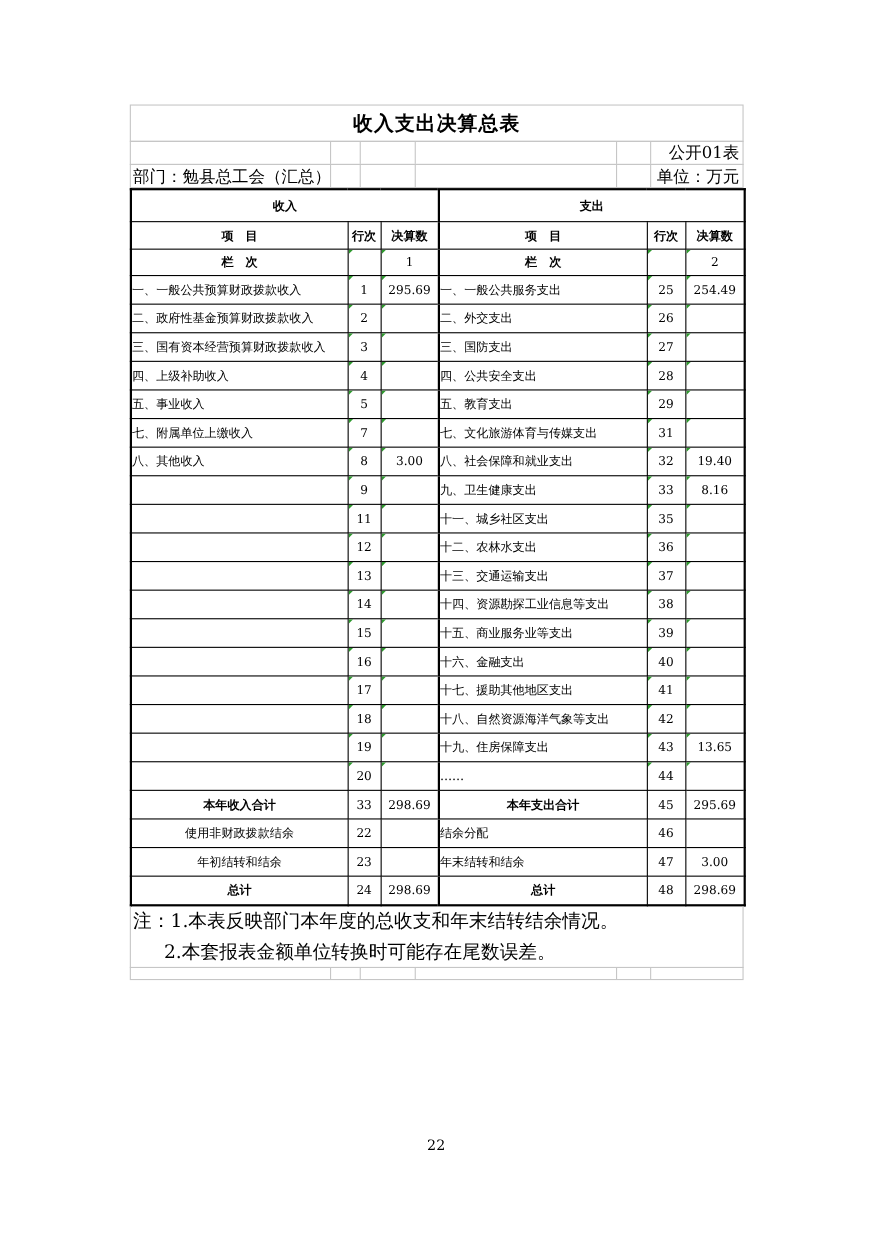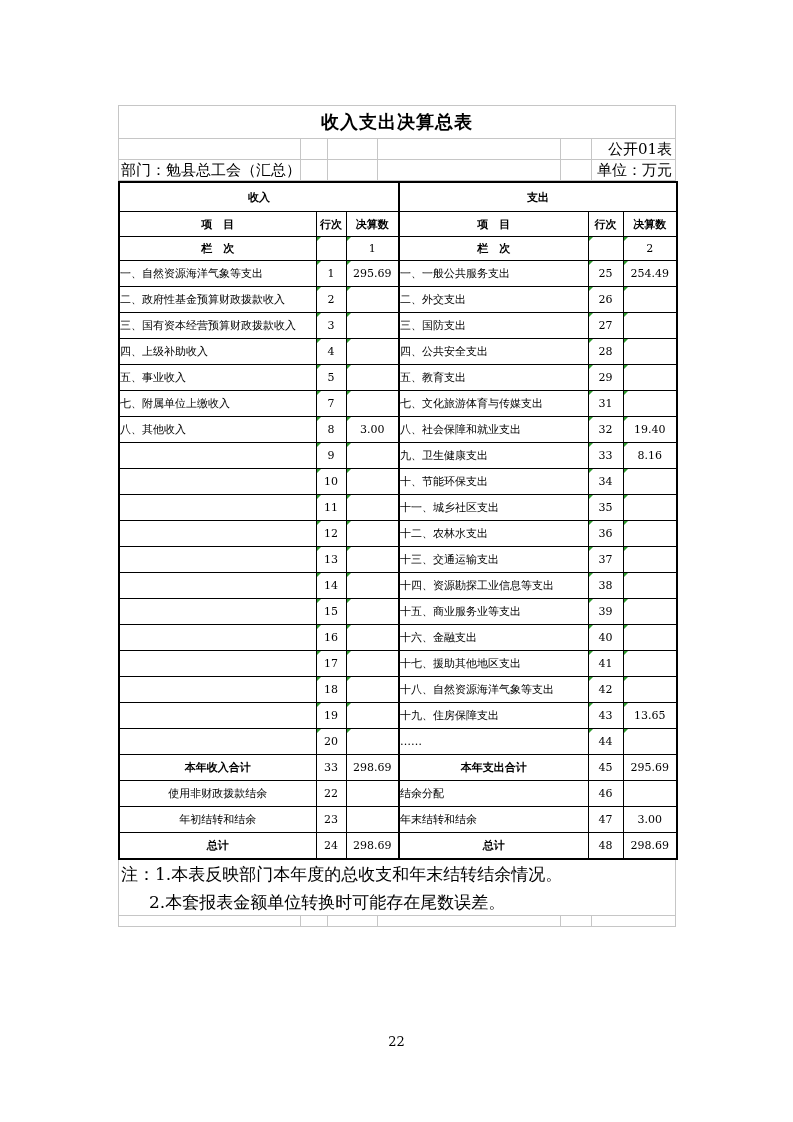--- a/index.html
+++ b/index.html
@@ -1,20 +1,20 @@
 <!DOCTYPE html>
 <html><head>
 <meta charset="utf-8">
 <style>
   html,body{margin:0;padding:0;}
   body{
     width:793px;height:1122px;position:relative;background:#ffffff;
     font-family:"DejaVu Serif","Liberation Serif",serif;color:#000;
   }
-  .sheet{position:absolute;left:118px;top:105px;width:558px;}
+  .sheet{position:absolute;left:118px;top:95px;width:558px;}
 
   
   .title-row{
     box-sizing:border-box;height:34px;border:1px solid #c6c6c6;
     display:flex;align-items:center;justify-content:center;
     font-size:18px;font-weight:bold;letter-spacing:1px;
   }
 
   
   .gray-row{
@@ -127,21 +127,21 @@
       <td class="hdr">栏　次</td>
       <td class="num tri"></td>
       <td class="num tri">1</td>
       <td class="hdr mid">栏　次</td>
       <td class="num tri"></td>
       <td class="num tri">2</td>
     </tr>
     </tbody>
       <tbody>
         <tr class="r-data">
-          <td class="item">一、自然资源海洋气象等支出</td>
+          <td class="item">一、一般公共预算财政拨款收入</td>
           <td class="num tri">1</td>
           <td class="num tri">295.69</td>
           <td class="item mid">一、一般公共服务支出</td>
           <td class="num tri">25</td>
           <td class="num tri">254.49</td>
         </tr>
         <tr class="r-data">
           <td class="item">二、政府性基金预算财政拨款收入</td>
           <td class="num tri">2</td>
           <td class="num tri"></td>
@@ -189,28 +189,20 @@
           <td class="num tri">32</td>
           <td class="num tri">19.40</td>
         </tr>
         <tr class="r-data">
           <td class="item"></td>
           <td class="num tri">9</td>
           <td class="num tri"></td>
           <td class="item mid">九、卫生健康支出</td>
           <td class="num tri">33</td>
           <td class="num tri">8.16</td>
-        </tr>
-        <tr class="r-data">
-          <td class="item"></td>
-          <td class="num tri">10</td>
-          <td class="num tri"></td>
-          <td class="item mid">十、节能环保支出</td>
-          <td class="num tri">34</td>
-          <td class="num tri"></td>
         </tr>
         <tr class="r-data">
           <td class="item"></td>
           <td class="num tri">11</td>
           <td class="num tri"></td>
           <td class="item mid">十一、城乡社区支出</td>
           <td class="num tri">35</td>
           <td class="num tri"></td>
         </tr>
         <tr class="r-data">

